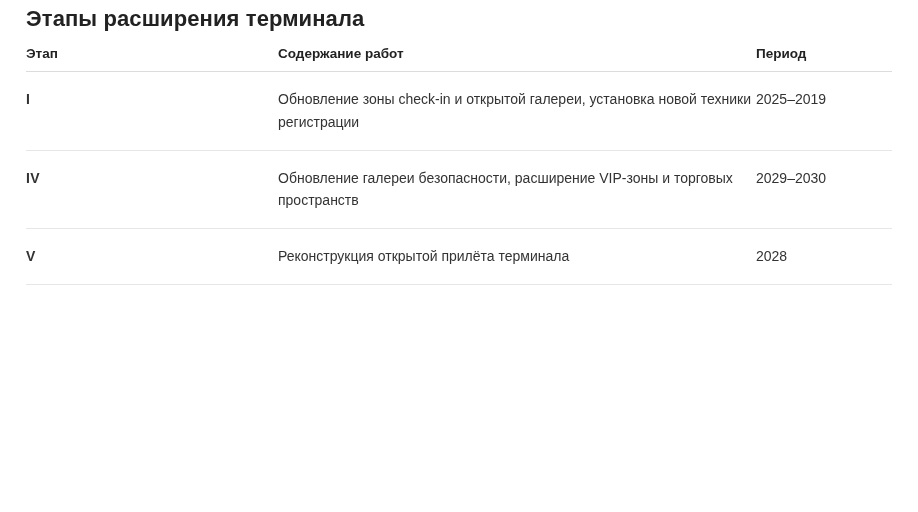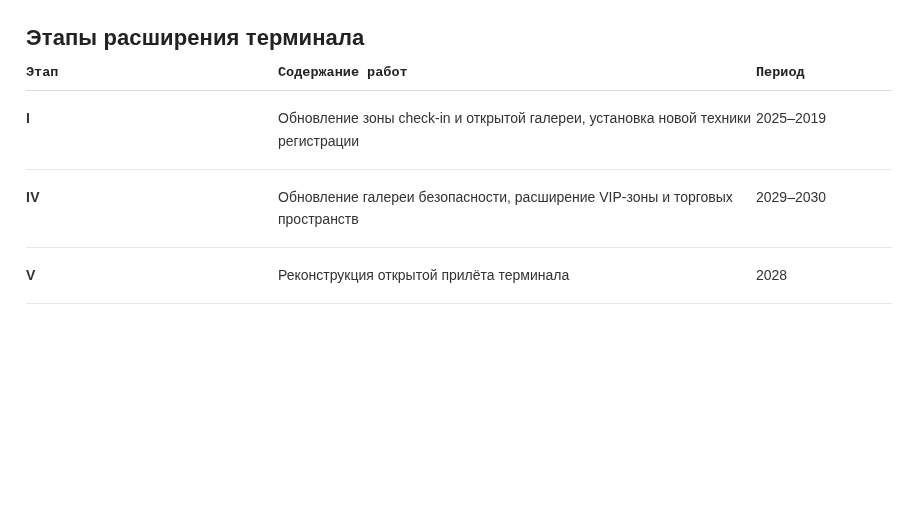--- a/index.html
+++ b/index.html
@@ -8,21 +8,21 @@
   }
   body {
     width: 918px;
     height: 512px;
     background: #ffffff;
     font-family: "Liberation Sans", sans-serif;
     color: #1a1a1a;
     overflow: hidden;
   }
   .page {
-    padding: 25px 26px 0 26px;
+    padding: 6px 26px 0 26px;
     box-sizing: border-box;
     width: 918px;
   }
   .page-title {
     font-size: 22px;
     font-weight: bold;
     color: #222222;
     letter-spacing: 0.1px;
     margin: 0 0 14px 0;
     line-height: 1.2;
@@ -37,21 +37,20 @@
   table.stages col.c-period{ width: 136px; }
 
   table.stages thead th {
     text-align: left;
     font-size: 13.5px;
     font-weight: bold;
     color: #222222;
     padding: 0 0 10px 0;
     border-bottom: 1px solid #dcdcdc;
     vertical-align: bottom;
-    font-family: Liberation Mono, monospace;
   }
   table.stages tbody td {
     font-size: 14px;
     color: #333333;
     padding: 16px 0 16px 0;
     border-bottom: 1px solid #e6e6e6;
     vertical-align: top;
     line-height: 1.62;
   }
   table.stages tbody tr:last-child td {

